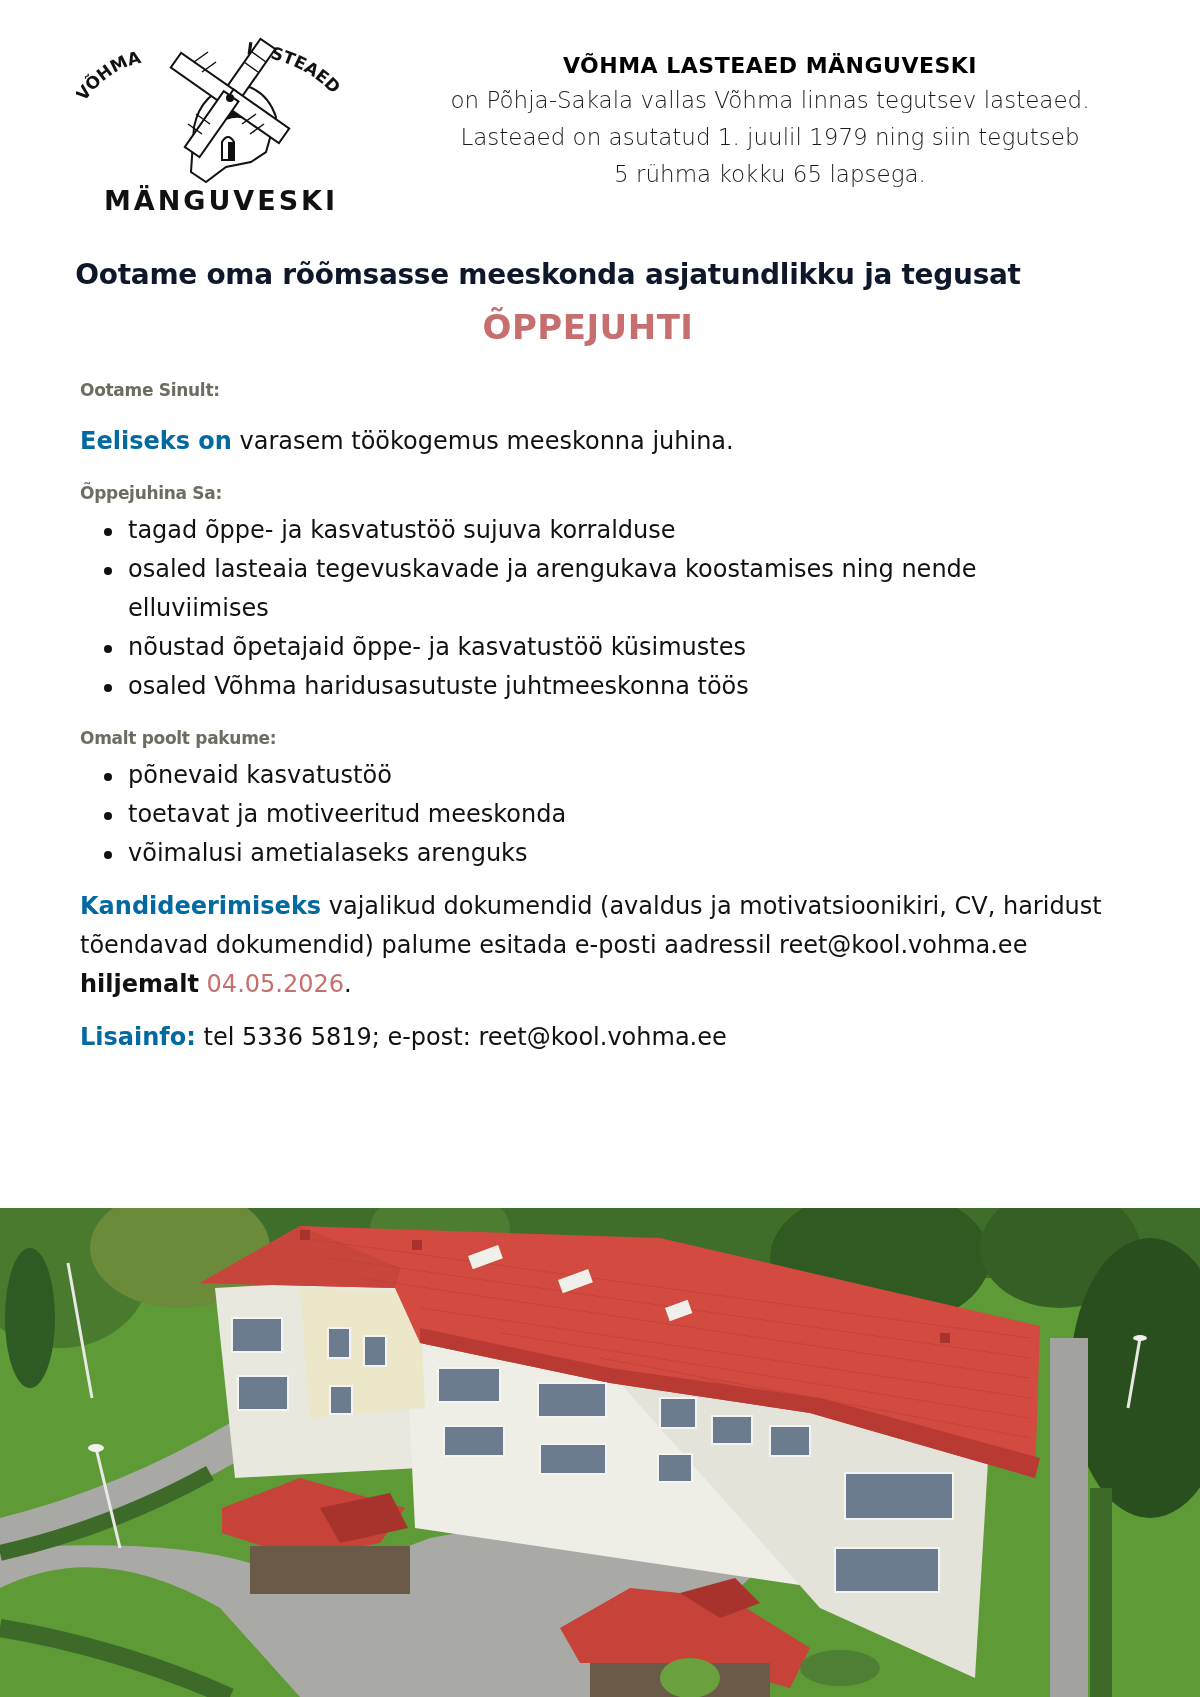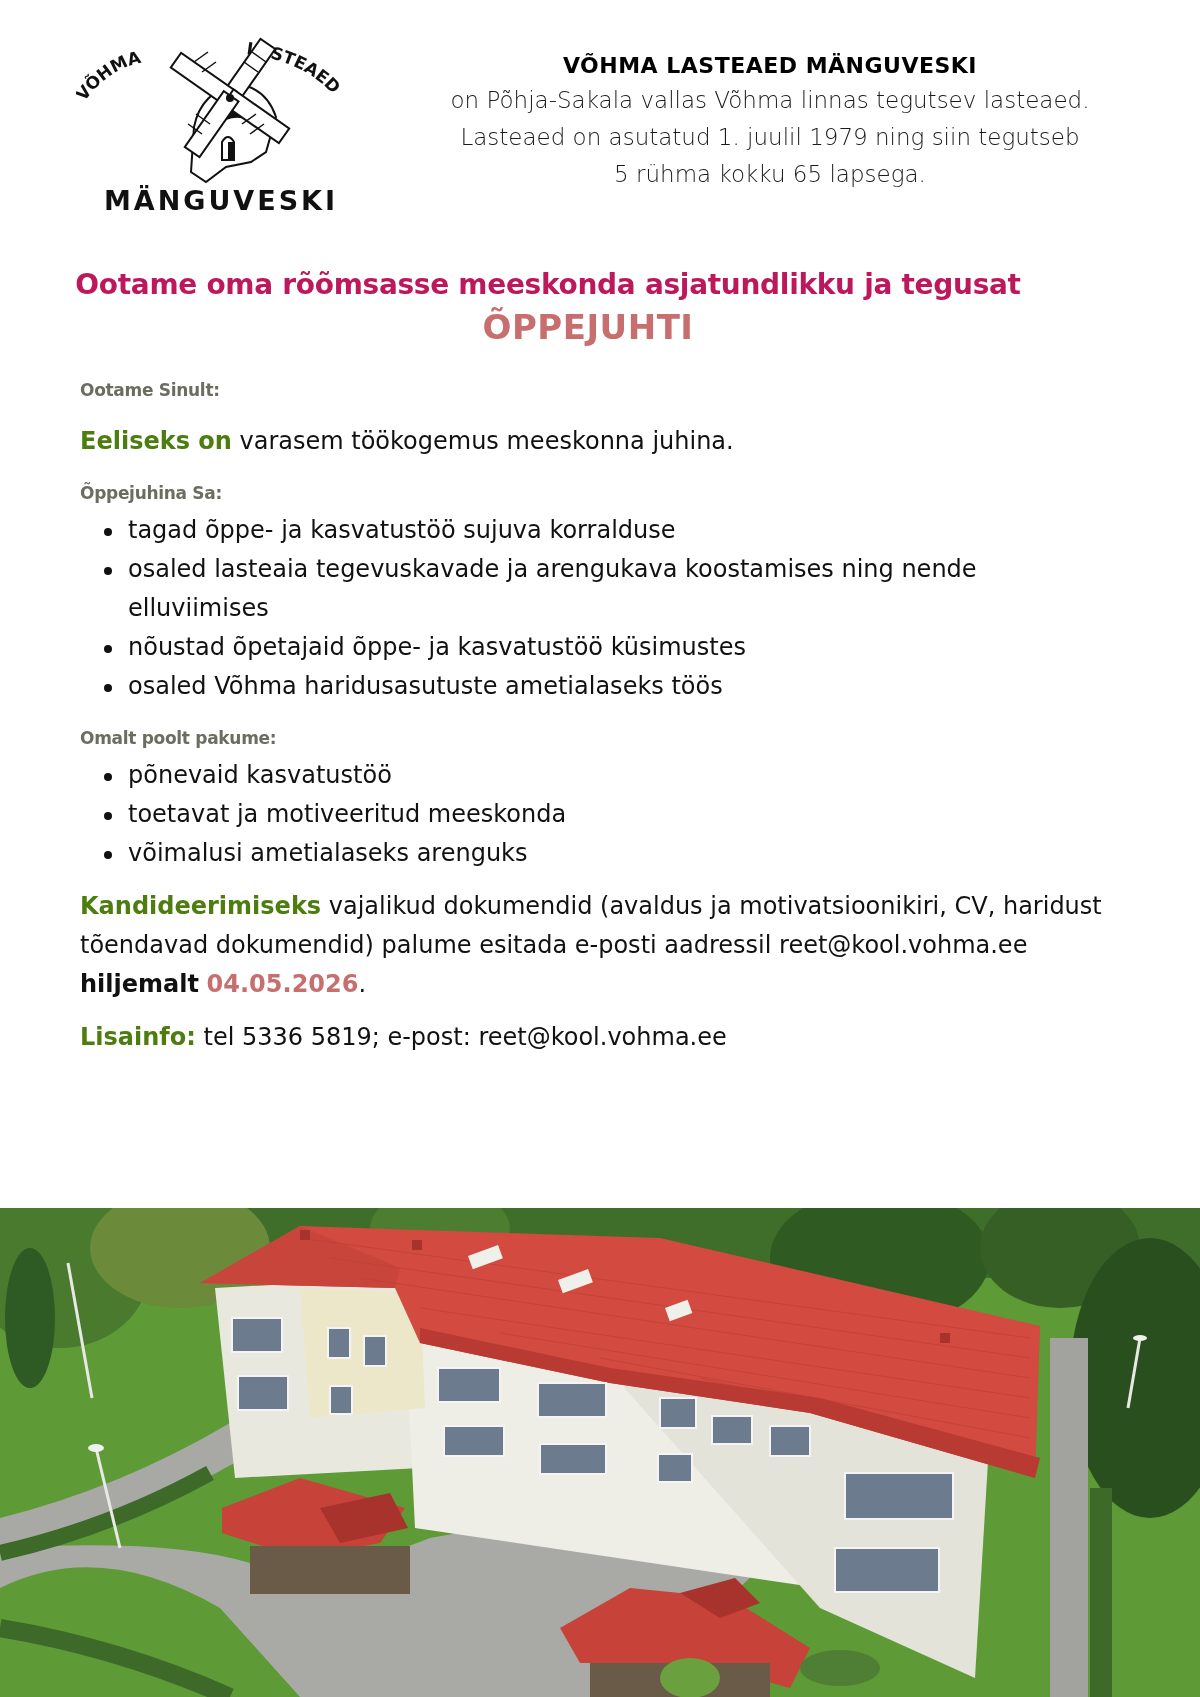--- a/index.html
+++ b/index.html
@@ -6,36 +6,36 @@
   html, body { width: 1200px; height: 1697px; background: #ffffff; overflow: hidden; }
   body { position: relative; font-family: "DejaVu Sans", sans-serif; color: #111111; }
 
   
   .logo { position: absolute; left: 76px; top: 32px; width: 290px; height: 186px; }
   .intro { position: absolute; left: 380px; top: 50px; width: 780px; text-align: center; }
   .intro-title { font-family: "DejaVu Sans", sans-serif; font-weight: bold; font-size: 22px;
     color: #000000; letter-spacing: 0.5px; line-height: 32px; }
   .intro-line { font-size: 23px; line-height: 37px; color: #1a1a1a; font-weight: 300; }
 
-  .lead { position: absolute; left: 0; top: 264px; width: 1096px; text-align: center;
-    font-weight: bold; font-size: 28px; line-height: 42px; color: #be185d; letter-spacing: -0.3px; }
+  .lead { position: absolute; left: 0; top: 254px; width: 1096px; text-align: center;
+    font-weight: bold; font-size: 28px; line-height: 42px; color: #0f172a; letter-spacing: -0.3px; }
   .position { position: absolute; left: 0; top: 304px; width: 1176px; text-align: center;
     font-weight: bold; font-size: 34px; line-height: 46px; color: #c76e6e; letter-spacing: 0.5px; }
 
   
   .content { position: absolute; left: 80px; top: 372px; width: 1060px; }
   .section-head { font-weight: bold; font-size: 17px; color: #6b6d60; line-height: 36px; letter-spacing: -0.3px; }
   .bullets { list-style: none; margin-left: 22px; }
   .bullets li { position: relative; padding-left: 26px; font-size: 24px; line-height: 39px; color: #111; }
   .bullets li::before { content: ""; position: absolute; left: 2px; top: 17px; width: 8px; height: 8px;
     border-radius: 50%; background: #111; }
   .para { font-size: 24px; line-height: 39px; color: #111; }
-  .accent-olive { font-weight: bold; color: #4d7c0f; }
+  .accent-olive { font-weight: bold; color: #0369a1; }
   .strong { font-weight: bold; color: #111; }
-  .accent-rose { font-weight: bold; color: #c76e6e; text-align: right; }
+  .accent-rose { font-weight: normal; color: #c76e6e; text-align: right; }
 
   .gap-sm { height: 14px; }
 
   
   .photo { position: absolute; left: 0; top: 1208px; width: 1200px; height: 489px; overflow: hidden; }
 </style>
 </head>
 <body>
 
 <div class="logo">
@@ -94,21 +94,21 @@
 
   <div class="gap-sm"></div>
   <div class="para"><span class="accent-olive">Eeliseks on</span><span> varasem töökogemus meeskonna juhina.</span></div>
 
   <div class="gap-sm"></div>
   <div class="section-head">Õppejuhina Sa:</div>
   <ul class="bullets">
     <li>tagad õppe- ja kasvatustöö sujuva korralduse</li>
     <li style="padding-right:120px">osaled lasteaia tegevuskavade ja arengukava koostamises ning nende elluviimises</li>
     <li>nõustad õpetajaid õppe- ja kasvatustöö küsimustes</li>
-    <li>osaled Võhma haridusasutuste ametialaseks töös</li>
+    <li>osaled Võhma haridusasutuste juhtmeeskonna töös</li>
   </ul>
 
   <div class="gap-sm"></div>
   <div class="section-head">Omalt poolt pakume:</div>
   <ul class="bullets">
     <li>põnevaid kasvatustöö</li>
     <li>toetavat ja motiveeritud meeskonda</li>
     <li>võimalusi ametialaseks arenguks</li>
   </ul>
 

